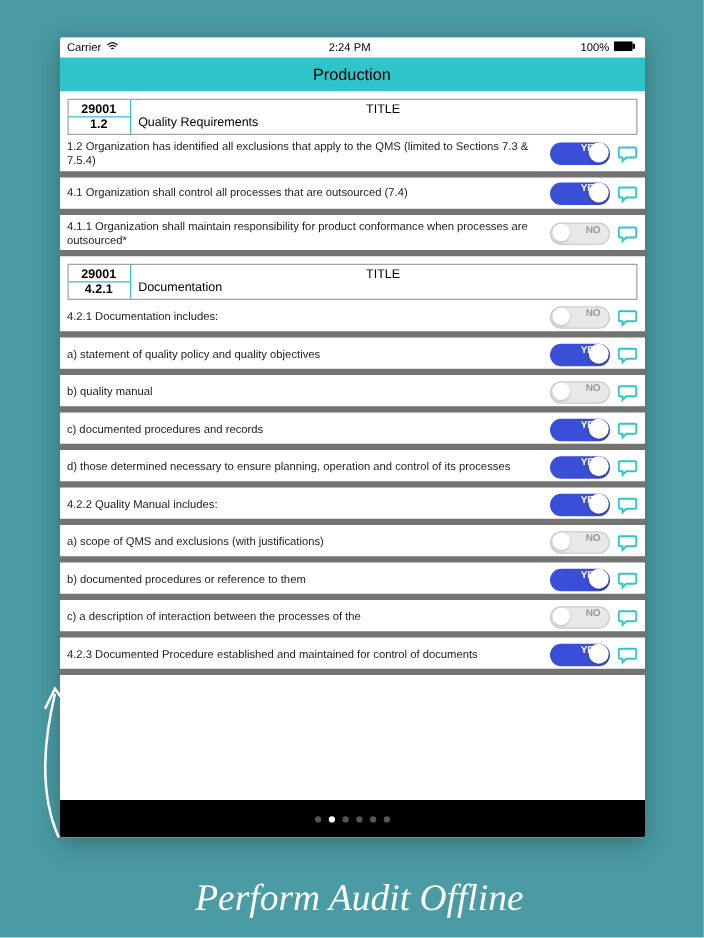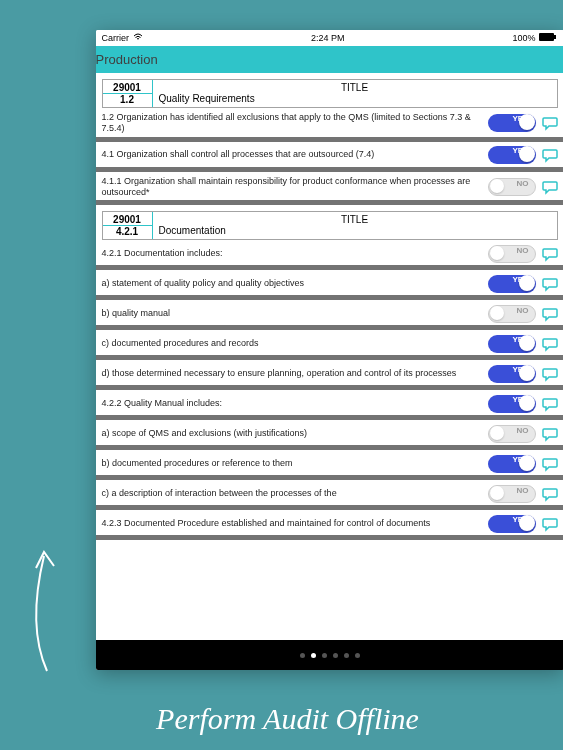--- a/index.html
+++ b/index.html
@@ -1,20 +1,20 @@
 <!DOCTYPE html>
 <html><head>
 <meta charset="utf-8">
 <style>
 * { box-sizing: border-box; margin: 0; padding: 0; }
 body { background: #4a9ba3; font-family: -apple-system, Helvetica, Arial, sans-serif; width: 563px; height: 750px; overflow: hidden; position: relative; }
-.device { position: absolute; left: 50%; top: 30px; transform: translateX(-50%); width: 468px; height: 640px; background: #fff; border-radius: 2px; box-shadow: 0 4px 20px rgba(0,0,0,0.3); display: flex; flex-direction: column; overflow: hidden; margin-left: 48px; }
+.device { position: absolute; left: 50%; top: 30px; transform: translateX(-50%); width: 468px; height: 640px; background: #fff; border-radius: 2px; box-shadow: 0 4px 20px rgba(0,0,0,0.3); display: flex; flex-direction: column; overflow: hidden; }
 .status-bar { height: 16px; background: #fff; display: flex; align-items: center; justify-content: space-between; padding: 0 6px; font-size: 9px; color: #000; }
 .status-left, .status-right { display: flex; align-items: center; gap: 4px; }
-.app-header { background: #2fc4c9; color: #404040; padding: 6px 0; font-size: 13px; font-weight: 400; }
+.app-header { background: #2fc4c9; color: #000000; text-align: center; padding: 6px 0; font-size: 13px; font-weight: 400; }
 .content { flex: 1; overflow-y: auto; background: #fff; }
 .section-header { display: flex; border: 1px solid #a3a3a3; margin: 6px 6px 0 6px; }
 .section-code { width: 50px; border-right: 1px solid #2fc4c9; text-align: center; font-size: 10px; font-weight: bold; padding: 2px 0; }
 .section-code .line2 { border-top: 1px solid #2fc4c9; }
 .section-title { flex: 1; padding: 2px 6px; font-size: 10px; }
 .section-title .label { font-weight: normal; text-align: center; }
 .row { display: flex; align-items: center; padding: 4px 6px 2px 6px; border-bottom: 5px solid #737373; min-height: 30px; }
 .row-text { flex: 1; font-size: 9px; color: #222; line-height: 1.25; padding-right: 6px; }
 .toggle { width: 48px; height: 18px; border-radius: 9px; position: relative; flex-shrink: 0; display: flex; align-items: flex-start; padding-left: 19px; }
 .toggle-yes { background: #3a4fd8; }

